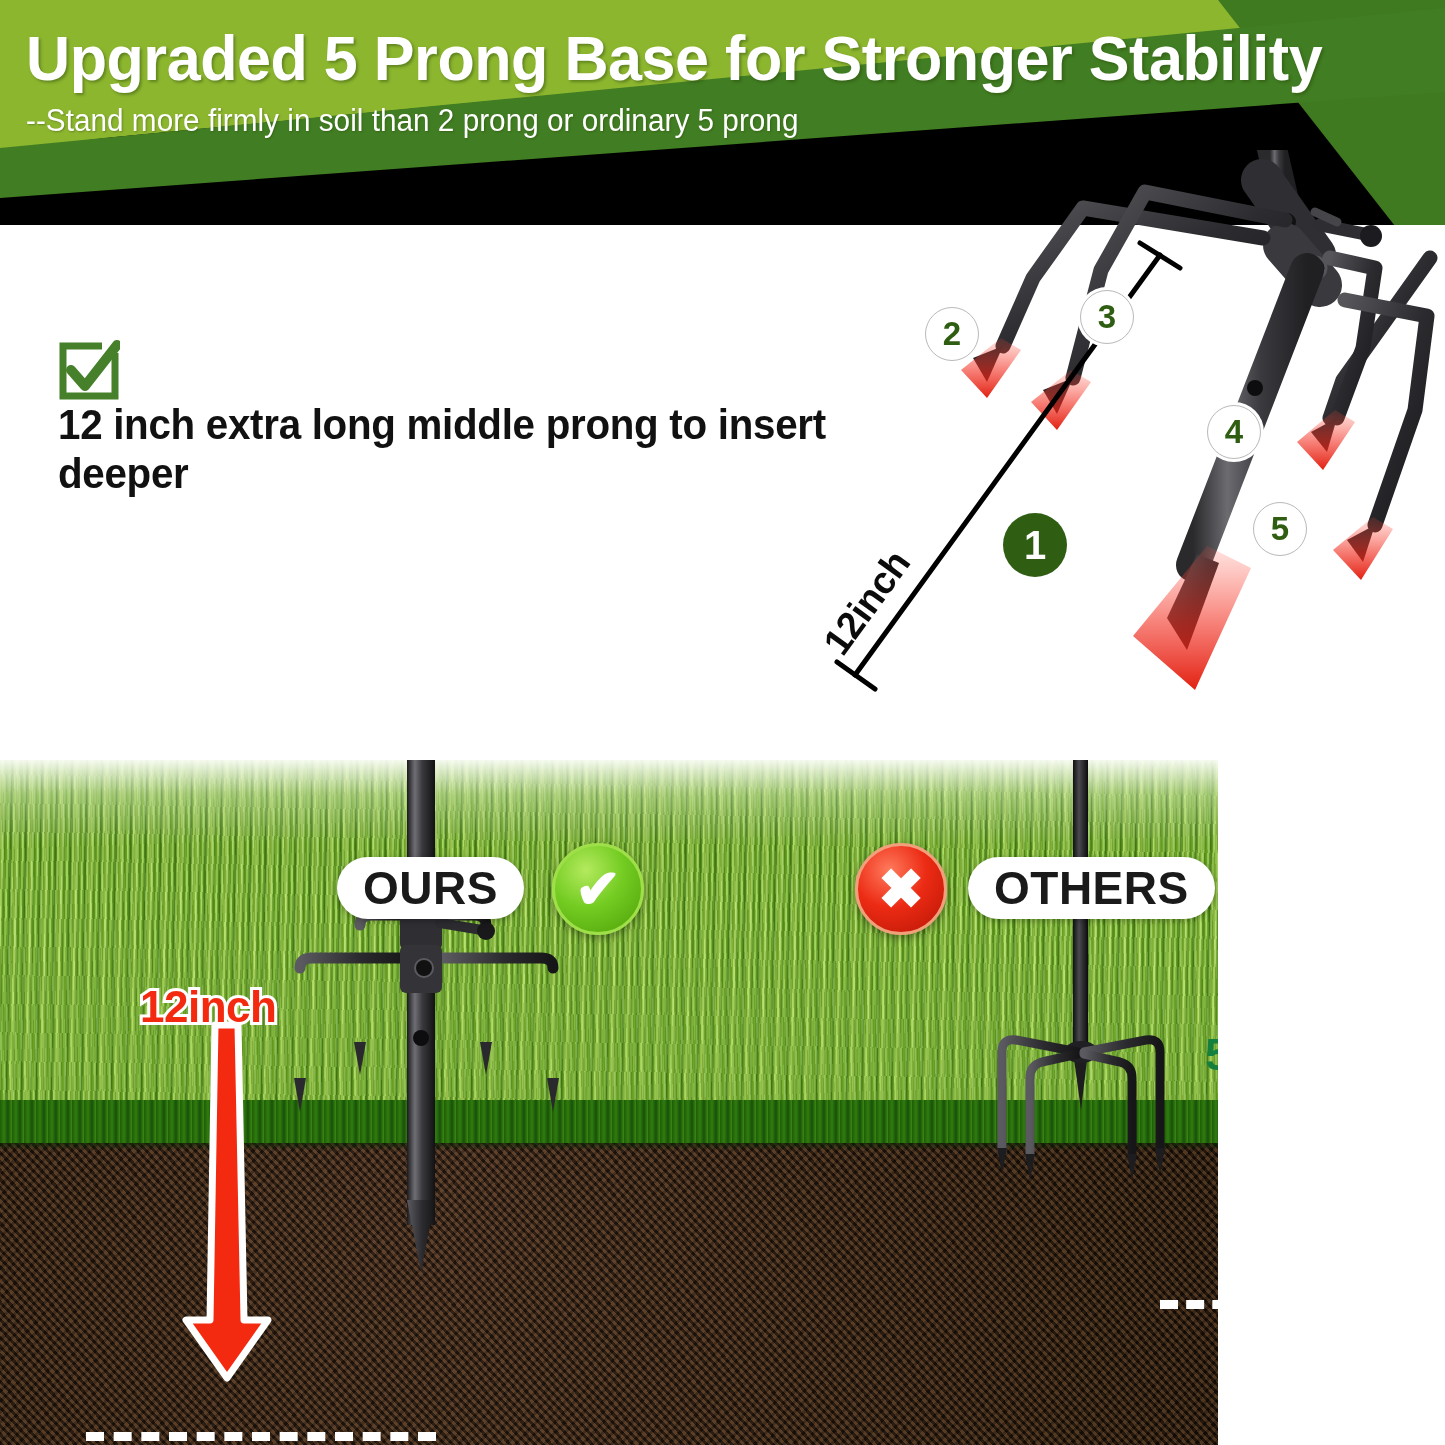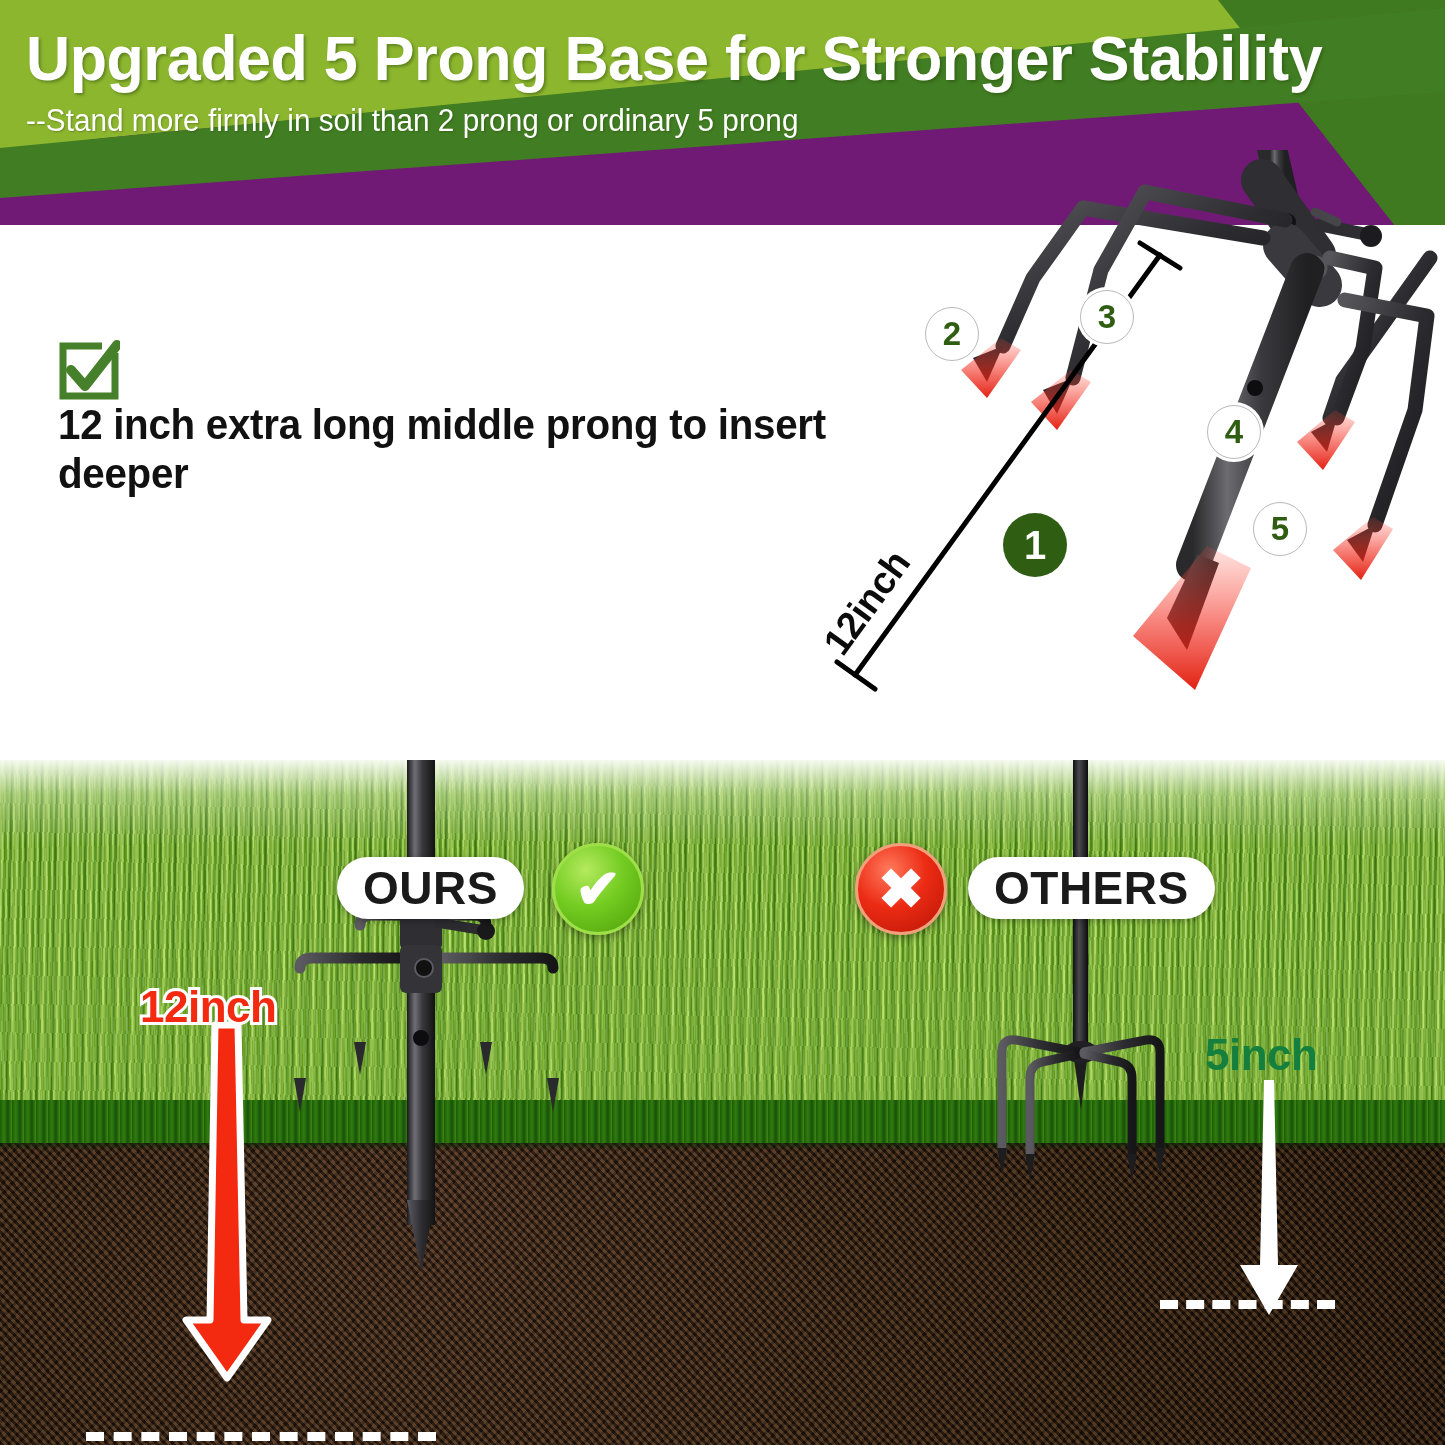--- a/index.html
+++ b/index.html
@@ -8,21 +8,21 @@
     font-family:"Liberation Sans", sans-serif;
     background:#ffffff;
     overflow:hidden;
     position:relative;
   }
   .page { position:relative; width:1445px; height:1445px; overflow:hidden; }
 
   
   .header {
     position:absolute; left:0; top:0; width:1445px; height:225px;
-    overflow:hidden; background:#701a75;
+    overflow:hidden; background:#000000;
   }
   .hdr-light {
     position:absolute; left:0; top:0; width:1445px; height:225px;
     background:#8DB62F;
     clip-path: polygon(0 0, 1445px 0, 1445px 10px, 0 148px);
   }
   .hdr-light2 {
     position:absolute; left:0; top:0; width:1445px; height:225px;
     background:#8DB62F;
     clip-path: polygon(0 0, 1120px 0, 0 152px);
@@ -86,21 +86,21 @@
   .badge-open { background:#ffffff; color:#2F5E13; border:1px solid #b9b9b9; }
   .badge-fill { background:#2F5E13; color:#ffffff; width:64px; height:64px; font-size:40px; border:none; }
 
   .dim-label {
     position:absolute; font-size:38px; font-weight:bold; color:#0b0b0b;
     transform-origin:left bottom; white-space:nowrap; letter-spacing:-0.5px;
   }
 
   
   .scene {
-    position:absolute; left:0; top:760px; width:1445px; height:685px;
+    position:absolute; left:0; top:760px; width:1218px; height:685px;
     overflow:hidden;
   }
   .sky {
     position:absolute; left:0; top:0; width:1445px; height:50px;
     background:linear-gradient(#ffffff, #d9ecb4);
   }
   .grass {
     position:absolute; left:0; top:0; width:1445px; height:383px;
     background:
       linear-gradient(180deg, rgba(255,255,255,0.92) 0%, rgba(255,255,255,0.35) 9%, rgba(255,255,255,0) 22%),

